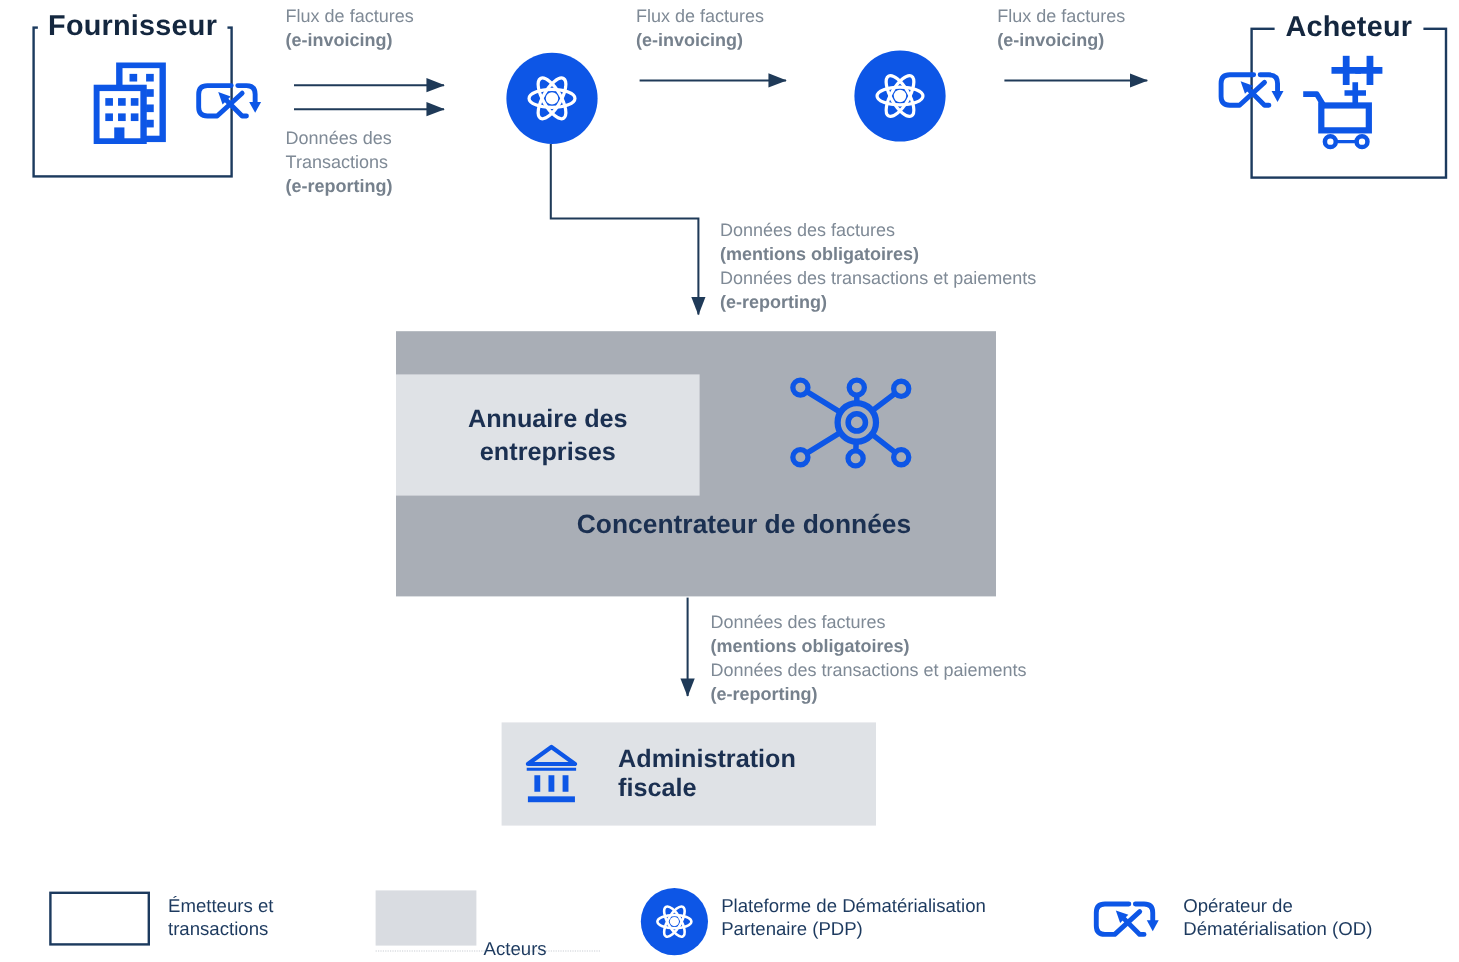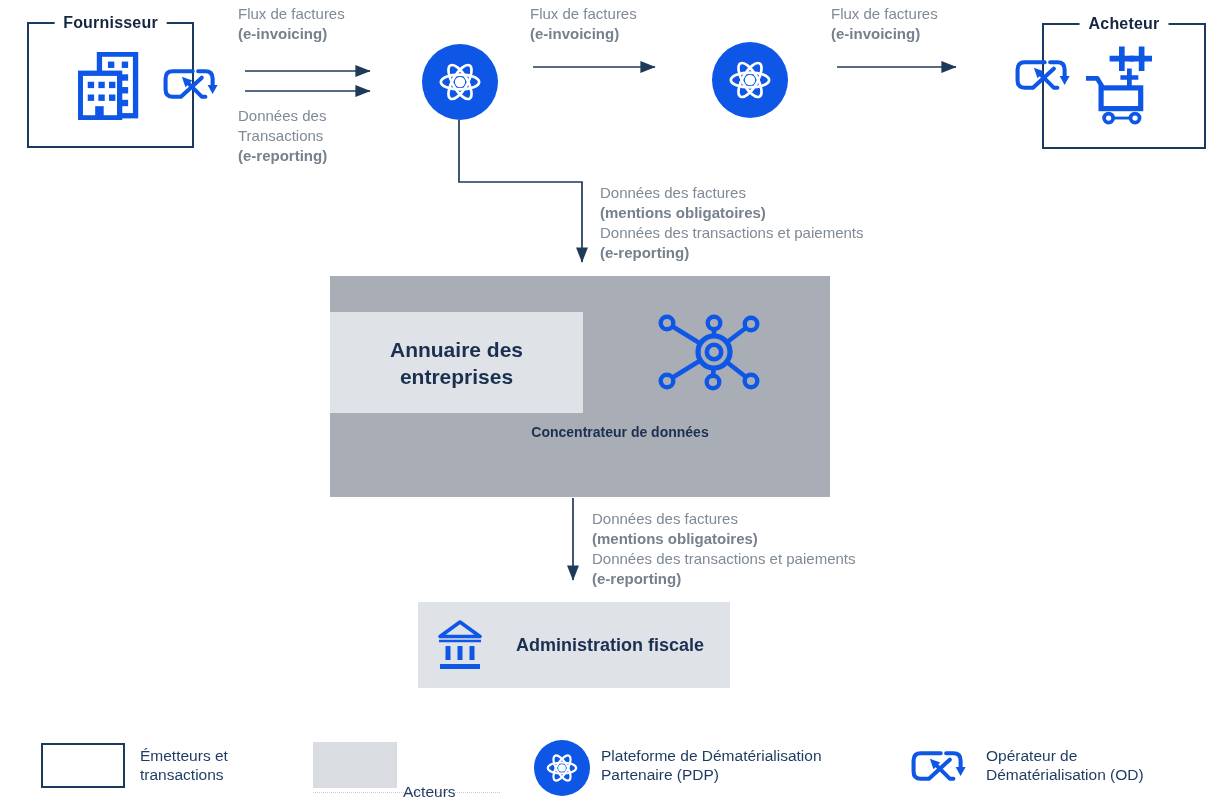--- a/index.html
+++ b/index.html
@@ -5,36 +5,36 @@
   html,body{margin:0;padding:0;background:#fff;}
   .canvas{
     position:relative;width:1216px;height:802px;background:#ffffff;
     font-family:"Liberation Sans",sans-serif;overflow:hidden;
   }
   .abs{position:absolute;}
   
   .entity-box{position:absolute;background:#fff;border:2px solid #1c3a5e;}
   .entity-title{
     position:absolute;top:0;left:50%;transform:translate(-50%,-58%);
-    background:#fff;padding:0 9px;font-weight:bold;font-size:16px;
+    background:#fff;padding:0 9px;font-weight:bold;font-size:24px;
     color:#14273f;white-space:nowrap;letter-spacing:.2px;
   }
   
   .flow-label{position:absolute;font-size:15px;line-height:20px;color:#7f8a96;white-space:nowrap;}
   .flow-label .b{font-weight:bold;color:#76818d;}
   
   .pdp-circle{position:absolute;border-radius:50%;background:#0d56e6;display:flex;align-items:center;justify-content:center;}
   
   .box-gray-big{position:absolute;background:#a9aeb6;}
   .box-gray-light{position:absolute;background:#dfe2e6;display:flex;align-items:center;justify-content:center;margin-top:36px;}
   .navy-bold{color:#1b3051;font-weight:bold;}
   .annuaire-label{font-size:21px;line-height:27px;text-align:center;width:170px;}
-  .concentrateur-label{position:absolute;left:330px;top:424px;width:580px;text-align:center;font-size:14px;}
+  .concentrateur-label{position:absolute;left:330px;top:424px;width:580px;text-align:center;font-size:22px;}
   .admin-box{position:absolute;background:#dfe2e6;display:flex;align-items:center;padding-left:18px;box-sizing:border-box;}
-  .admin-label{font-size:18px;margin-left:32px;}
+  .admin-label{font-size:21px;margin-left:32px;}
   
   .legend-text{position:absolute;font-size:15.5px;line-height:19px;color:#1d3a5f;white-space:nowrap;}
   .legend-swatch-white{position:absolute;background:#fff;border:2px solid #1c3a5e;box-sizing:border-box;}
   .legend-swatch-gray{position:absolute;background:#d9dce1;}
   .dotted-artifact{position:absolute;border-top:1px dotted #c9cdd3;height:0;}
   svg{display:block;}
 </style>
 </head>
 <body>
 

